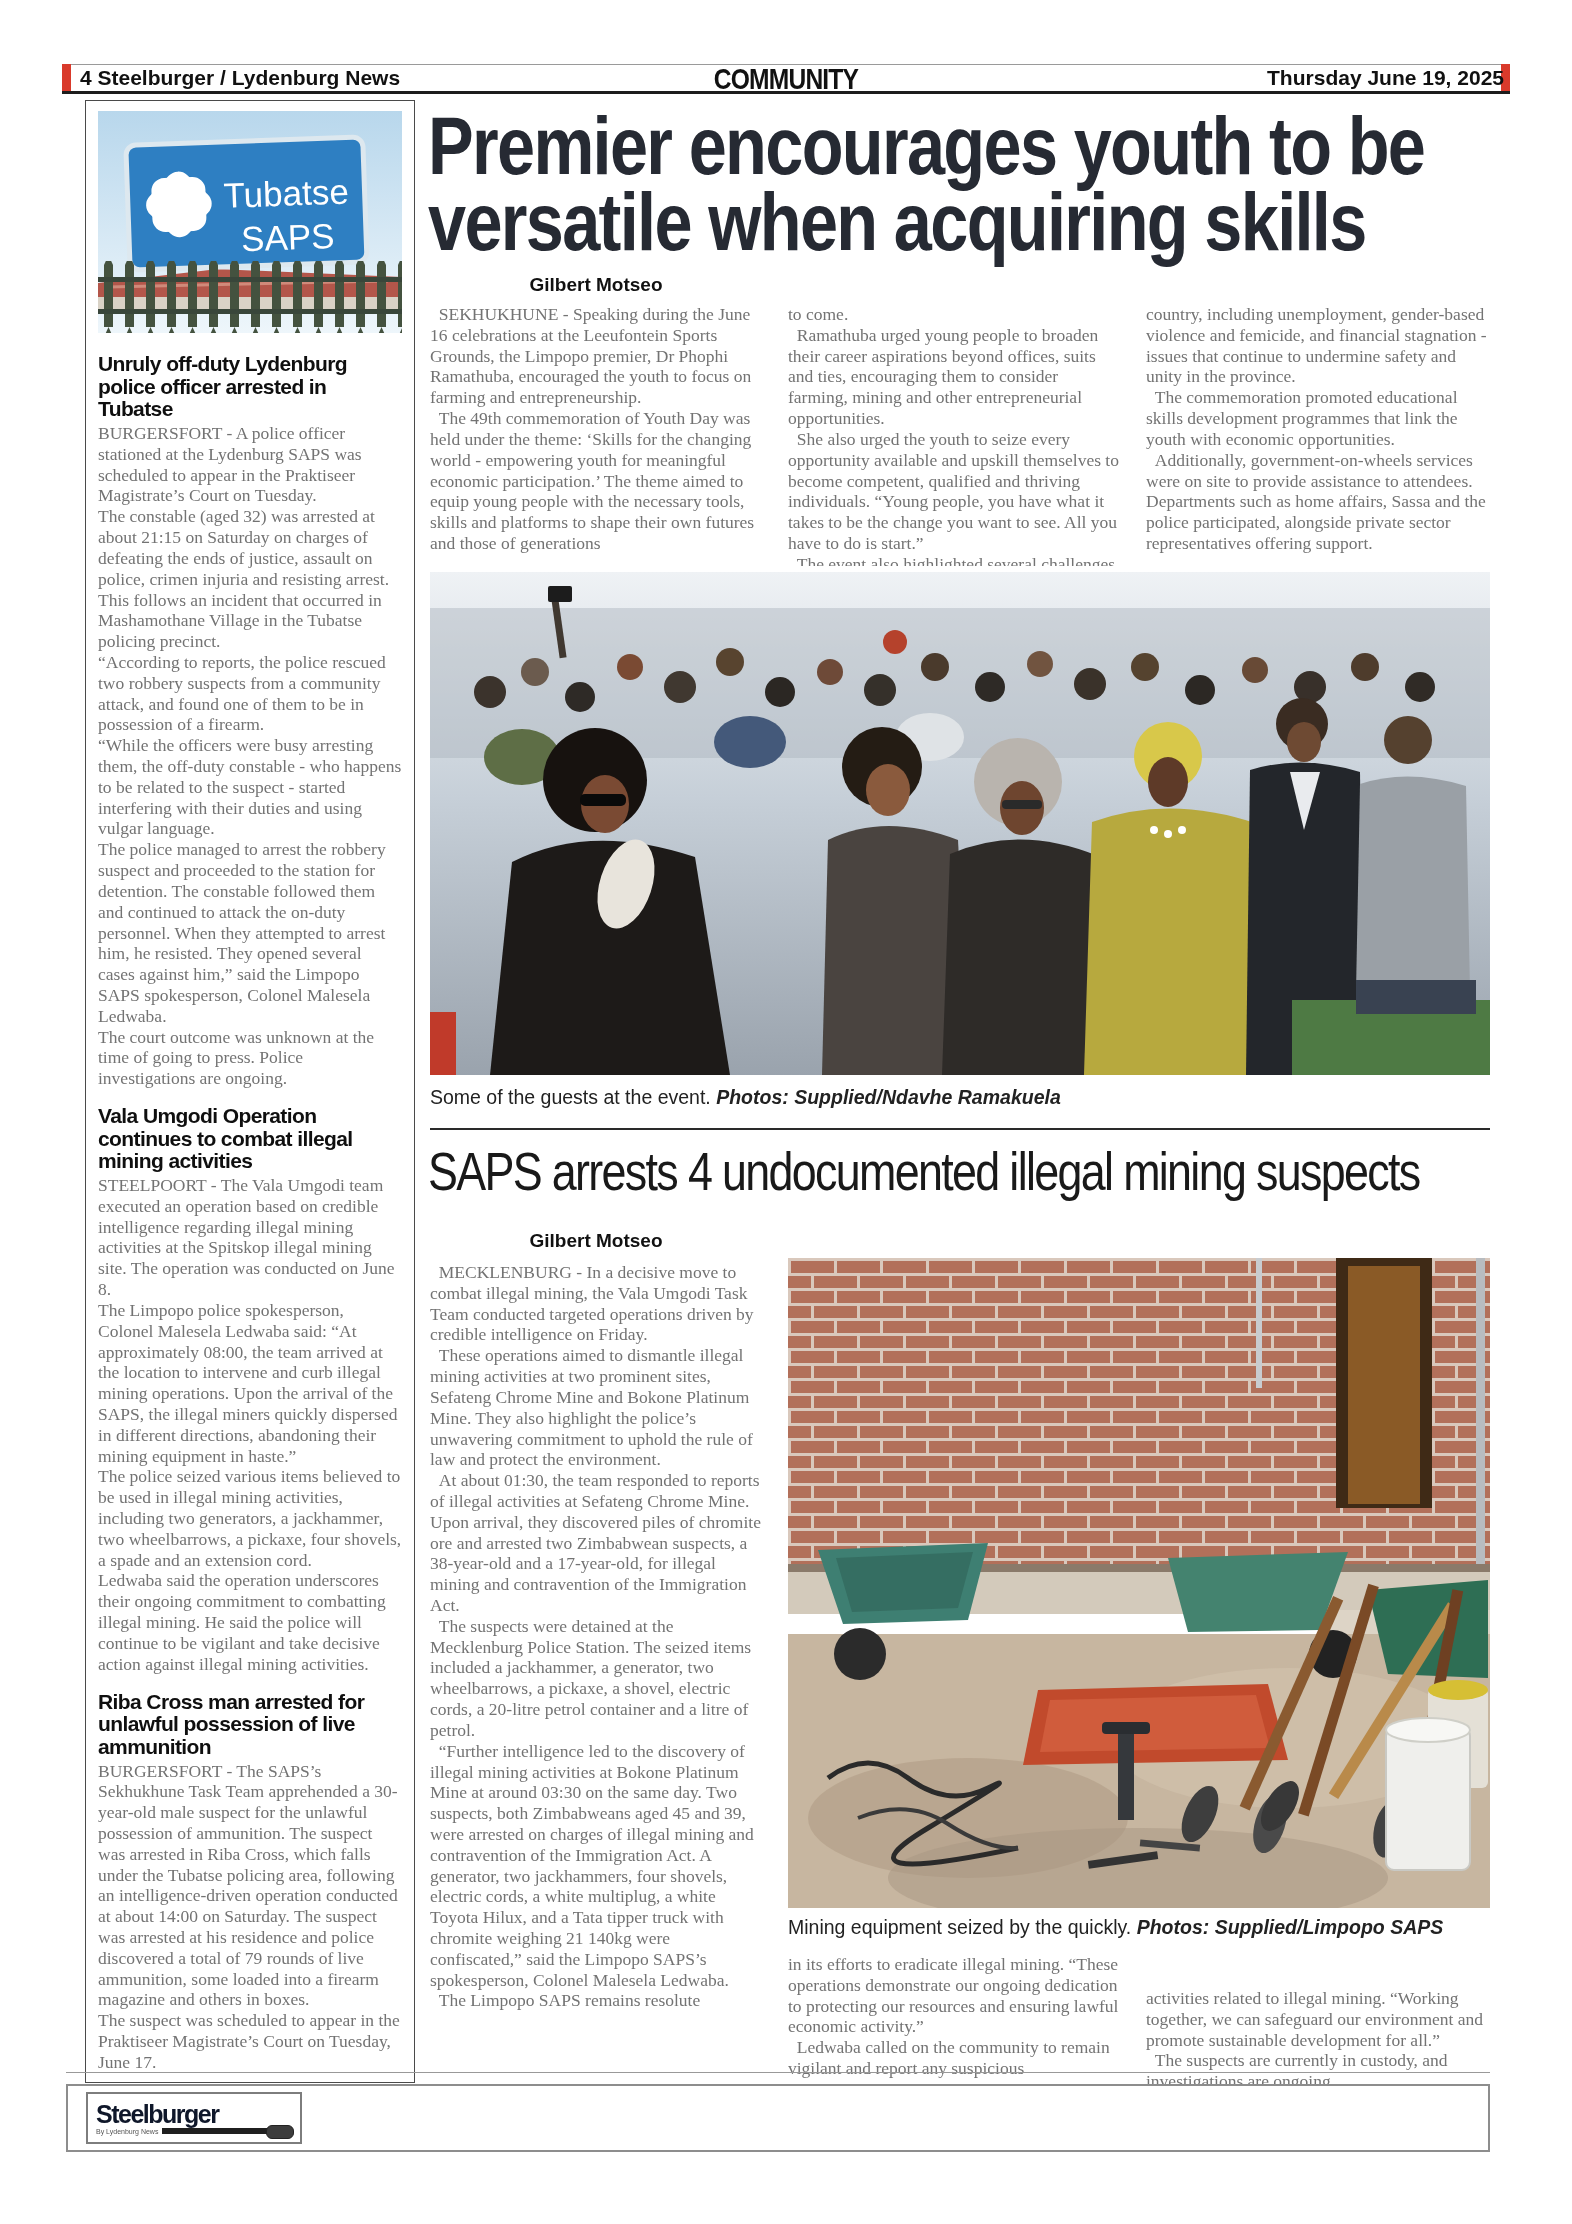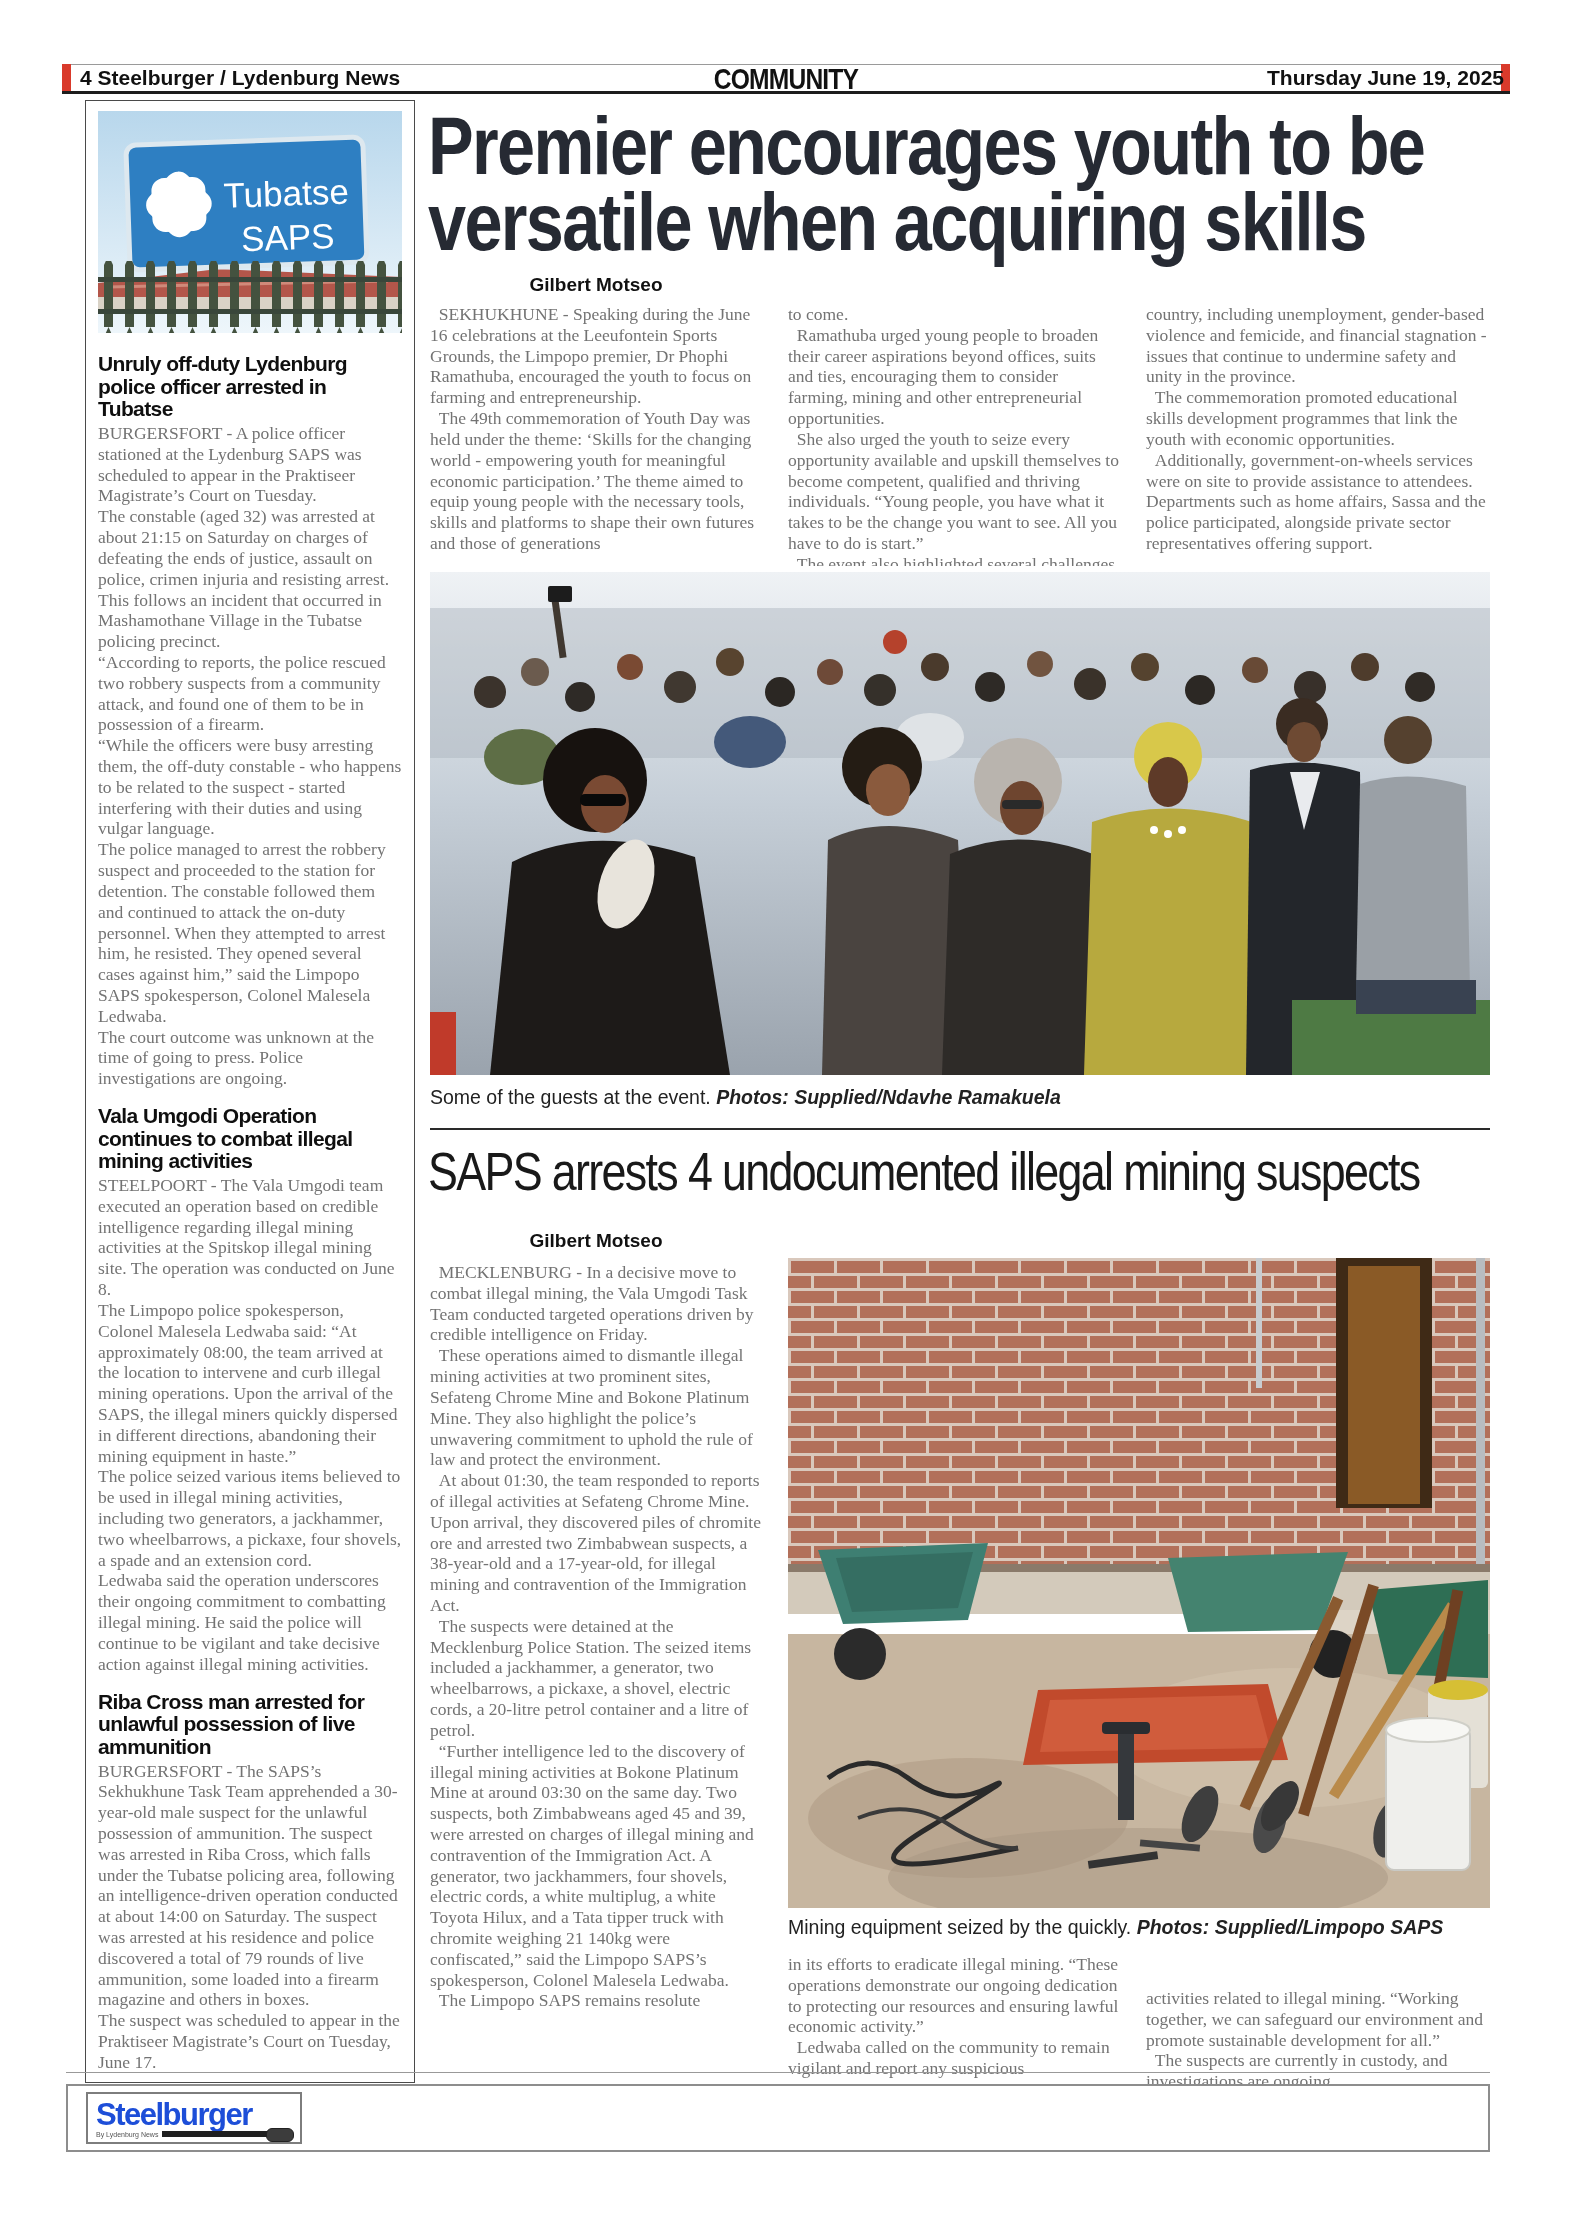--- a/index.html
+++ b/index.html
@@ -38,22 +38,22 @@
       transform-origin:0 0;white-space:nowrap;}
   
   .footer-rule{position:absolute;left:66px;top:2072px;width:1424px;height:1px;background:#999;}
   .footer{position:absolute;left:66px;top:2084px;width:1424px;height:68px;border:2px solid #8d8d8d;
           box-sizing:border-box;background:#fff;display:flex;align-items:center;justify-content:space-between;
           padding:0 10px 0 18px;}
   .footer-text{font-family:"Liberation Sans",sans-serif;font-weight:bold;font-size:43px;color:#54585e;
                letter-spacing:-0.5px;white-space:pre;}
   .logo-box{width:216px;height:52px;border:2px solid #7d7d7d;box-sizing:border-box;background:#fff;
             display:flex;flex-direction:column;justify-content:center;padding:2px 8px;}
-  .logo-text{font-family:"Liberation Sans",sans-serif;font-weight:bold;font-size:31px;line-height:1;
-             color:#1d4ed8;letter-spacing:-1.5px;}
+  .logo-text{font-family:"Liberation Sans",sans-serif;font-weight:bold;font-size:25px;line-height:1;
+             color:#0f172a;letter-spacing:-1.5px;}
   .logo-sub-row{display:flex;align-items:center;gap:4px;margin-top:1px;}
   .logo-sub{font-family:"Liberation Sans",sans-serif;font-size:7px;color:#555;white-space:nowrap;}
   .logo-bar{flex:1;height:6px;background:#1f1f1f;border-radius:0 3px 3px 0;position:relative;}
   .logo-bar:after{content:"";position:absolute;right:-2px;top:-3px;width:26px;height:12px;border-radius:6px;
                   background:#3c3c3c;border:1px solid #222;}
 </style>
 </head>
 <body>
 
 <div class="page">

